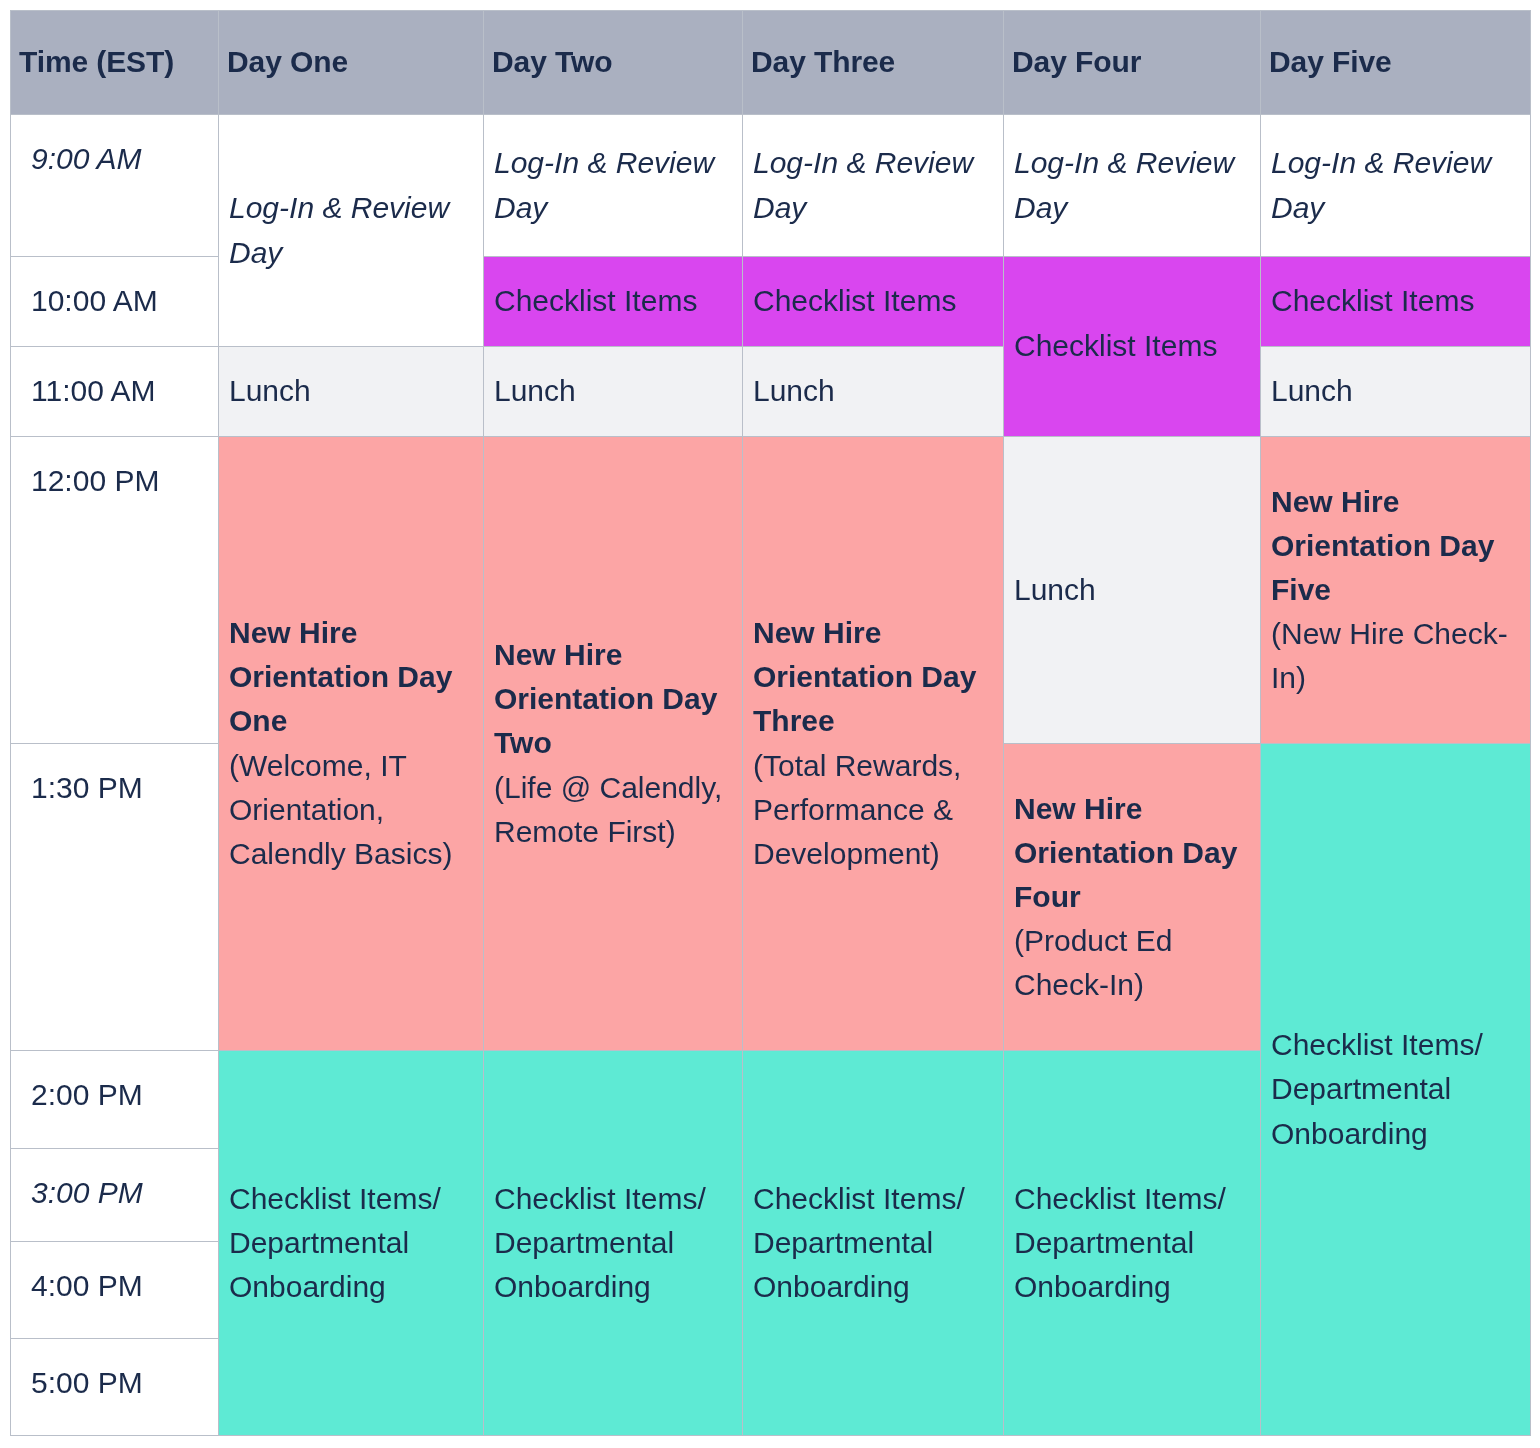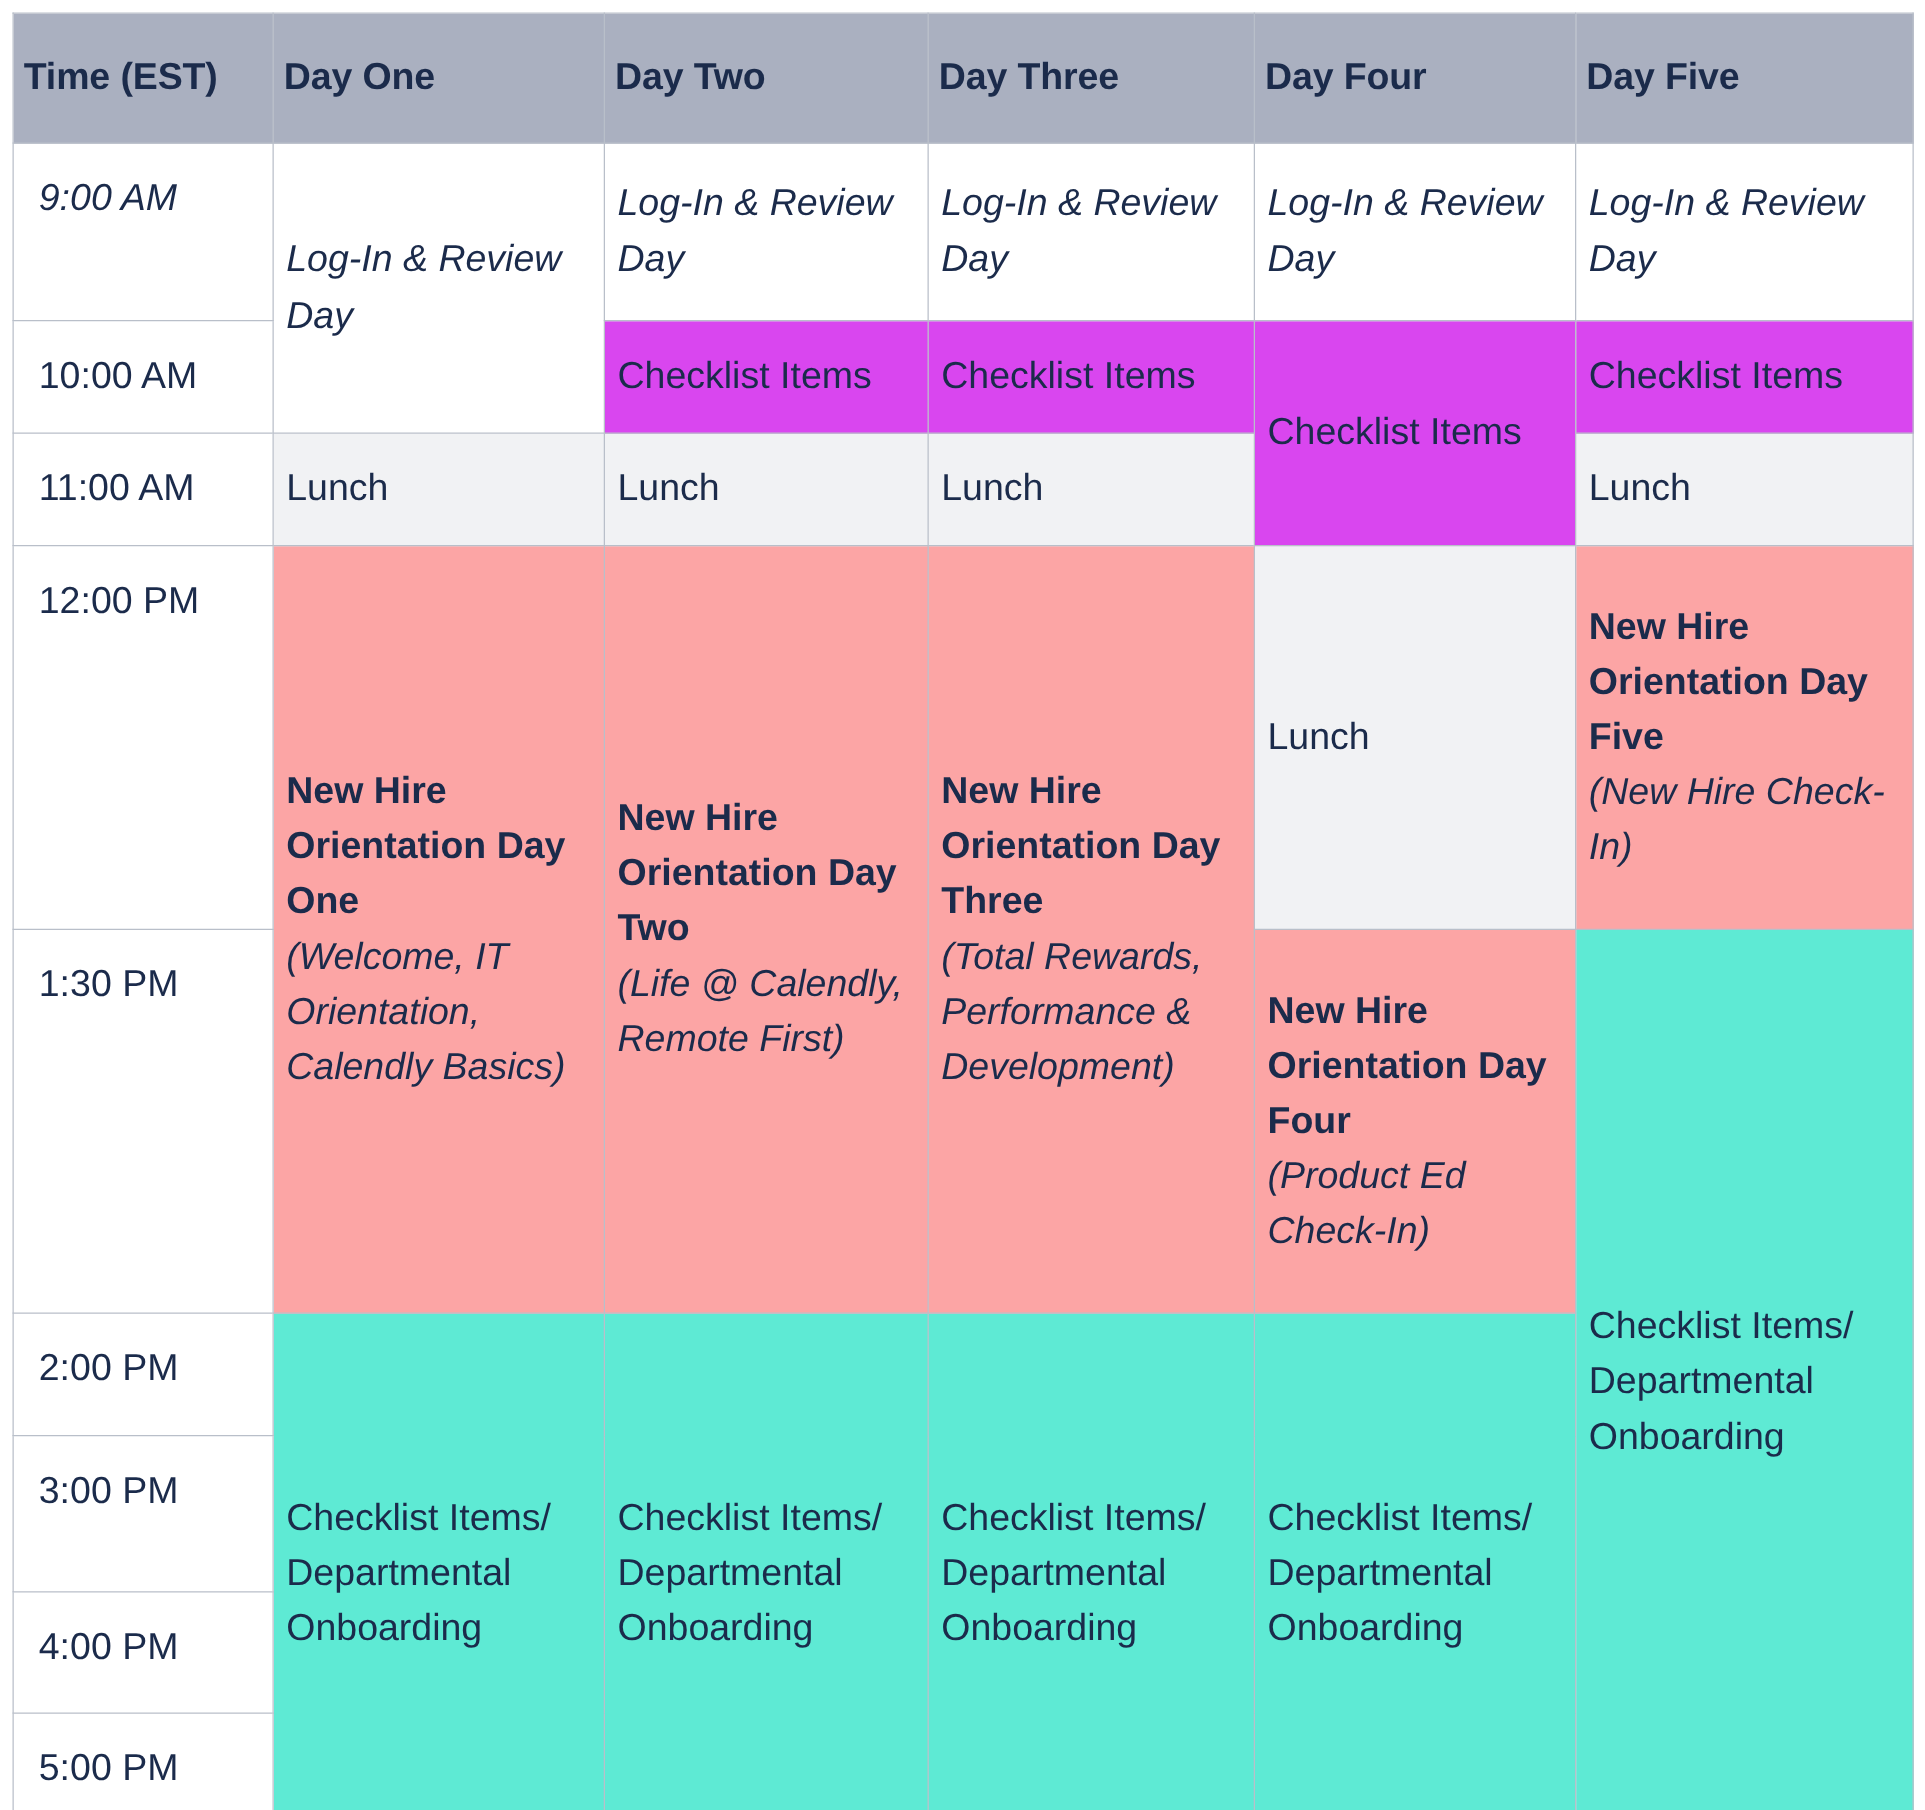--- a/index.html
+++ b/index.html
@@ -61,32 +61,31 @@
   td.fill-check     { background: #d946ef; }
   td.fill-checklite { background: #5eead4; }
   td.fill-orient    { background: #fca5a5; }
 
   td .orient-title {
     font-weight: bold;
     display: block;
     line-height: 1.47;
   }
   td .orient-sub {
-    font-style: italic;
     display: block;
     line-height: 1.47;
   }
   
   tr.r-9am  td { height: 142px; font-style: italic; }
   tr.r-10am td { height: 90px; }
   tr.r-11am td { height: 90px; }
   tr.r-12pm td { height: 307px; }
   tr.r-1pm  td { height: 307px; }
   tr.r-2pm  td { height: 98px; }
-  tr.r-3pm  td { height: 125px; }
+  tr.r-3pm  td { height: 93px; font-style: italic; }
   tr.r-4pm  td { height: 97px; }
   tr.r-5pm  td { height: 97px; }
 </style>
 </head>
 <body>
 
 <div id="schedule-root">
   <table class="schedule">
     <colgroup>
       <col class="c-time">

